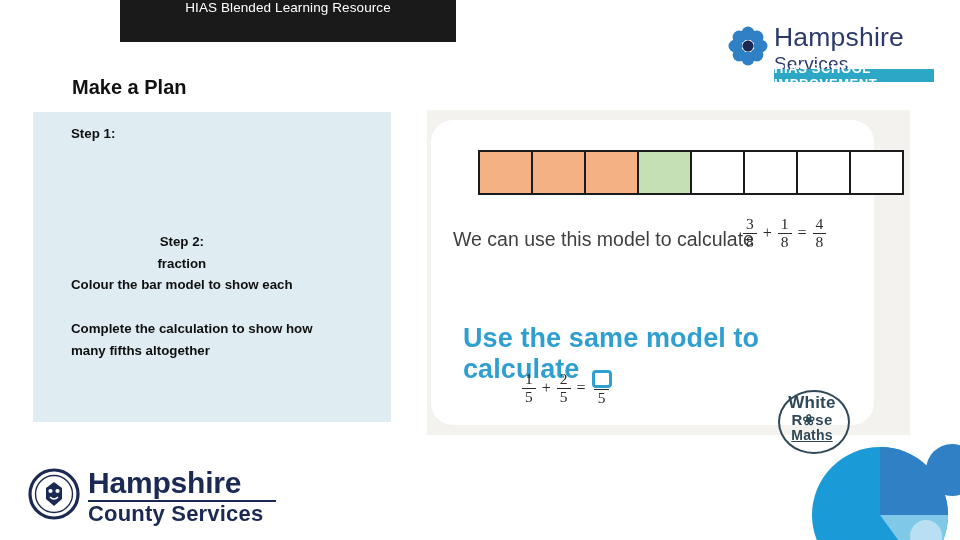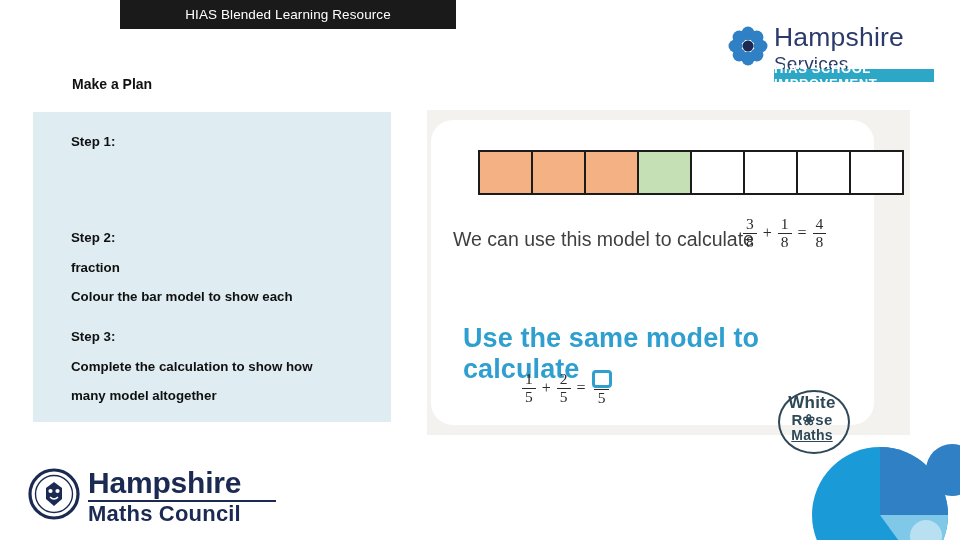--- a/index.html
+++ b/index.html
@@ -6,24 +6,24 @@
   body {
     width:960px; height:540px;
     background:#ffffff;
     font-family:"Liberation Sans", sans-serif;
     overflow:hidden;
     position:relative;
   }
 
   
   .banner {
-    position:absolute; left:120px; top:0; width:336px; height:29px;
+    position:absolute; left:120px; top:0; width:336px; height:42px;
     background:#1a1a1a; color:#ffffff;
     font-size:13.5px; font-weight:400;
-    display:flex; align-items:center; justify-content:center;
+    display:flex; align-items:flex-start; justify-content:center;
     letter-spacing:0.1px;
   }
 
   
   .hs-logo { position:absolute; left:728px; top:22px; width:210px; height:62px; }
   .hs-flower { position:absolute; left:0; top:4px; width:40px; height:40px; }
   .hs-text { position:absolute; left:46px; top:2px; }
   .hs-hampshire {
     font-size:26.5px; color:#2b3a6b; letter-spacing:0.2px; line-height:1;
     font-family:"Liberation Sans", sans-serif;
@@ -34,33 +34,33 @@
   }
   .hs-bar {
     position:absolute; left:46px; top:47px; width:160px; height:13px;
     background:#2ca8c6; color:#ffffff; font-size:13px; letter-spacing:0.6px;
     display:flex; align-items:center; justify-content:center; font-weight:bold;
   }
 
   
   .page-title {
     position:absolute; left:72px; top:76px;
-    font-size:14px; font-weight:bold; color:#111111;
+    font-size:20px; font-weight:bold; color:#111111;
   }
 
   
   .steps-panel {
     position:absolute; left:33px; top:112px; width:358px; height:310px;
     background:#dfedf3;
   }
   .step-block { position:absolute; left:38px; color:#101010; font-weight:bold; font-size:13.3px; line-height:1.62; }
   .step1 { top:11px; }
-  .step2 { top:107px; }
+  .step2 { top:119px;text-align:center; }
   .step3 { top:206px; }
-  .step-line { white-space:nowrap;margin-top:8px; }
+  .step-line { white-space:nowrap; }
 
   
   .card {
     position:absolute; left:427px; top:110px; width:483px; height:325px;
     background:#f4f2ee;
   }
   .card-inner {
     position:absolute; left:4px; top:10px; width:443px; height:305px;
     background:#ffffff;
     border-radius:22px;
@@ -167,23 +167,22 @@
     <div class="step-line">Step 1:</div>
   </div>
 
   <div class="step-block step2">
     <div class="step-line">Step 2:</div>
     <div class="step-line">fraction</div>
     <div class="step-line">Colour the bar model to show each</div>
   </div>
 
   <div class="step-block step3">
-    <div class="step-line">Step 3:</div>
     <div class="step-line">Complete the calculation to show how</div>
-    <div class="step-line">many model altogether</div>
+    <div class="step-line">many fifths altogether</div>
   </div>
 </div>
 
 <div class="card">
   <div class="card-inner">
 
     <div class="bar-model">
       <div class="bar-cell bar-orange"></div>
       <div class="bar-cell bar-orange"></div>
       <div class="bar-cell bar-orange"></div>
@@ -250,21 +249,21 @@
     <circle cx="26" cy="26" r="24" fill="none" stroke="#1b2a52" stroke-width="3.2"></circle>
     <circle cx="26" cy="26" r="18.5" fill="none" stroke="#1b2a52" stroke-width="1.4"></circle>
     <path d="M18 20 L26 14 L34 20 L34 31 L26 38 L18 31 Z" fill="#1b2a52"></path>
     <circle cx="22.5" cy="23" r="2.1" fill="#ffffff"></circle>
     <circle cx="29.5" cy="23" r="2.1" fill="#ffffff"></circle>
     <path d="M22 29 q4 4 8 0" fill="none" stroke="#ffffff" stroke-width="1.6"></path>
   </svg>
   <div class="hcc-text">
     <div class="hcc-hampshire">Hampshire</div>
     <div class="hcc-rule"></div>
-    <div class="hcc-council">Maths Council</div>
+    <div class="hcc-council">County Services</div>
   </div>
 </div>
 
 <div class="corner">
   <svg width="230" height="130" viewBox="0 0 230 130">
     <circle cx="150" cy="105" r="68" fill="#1a9bd7"></circle>
     <path d="M150 37 A68 68 0 0 1 218 105 L150 105 Z" fill="#2f80c4"></path>
     <path d="M150 105 L218 105 A68 68 0 0 1 190 160 Z" fill="#7fc8e8"></path>
     <circle cx="222" cy="60" r="26" fill="#2f80c4"></circle>
     <circle cx="196" cy="126" r="16" fill="#b9e0f2"></circle>

